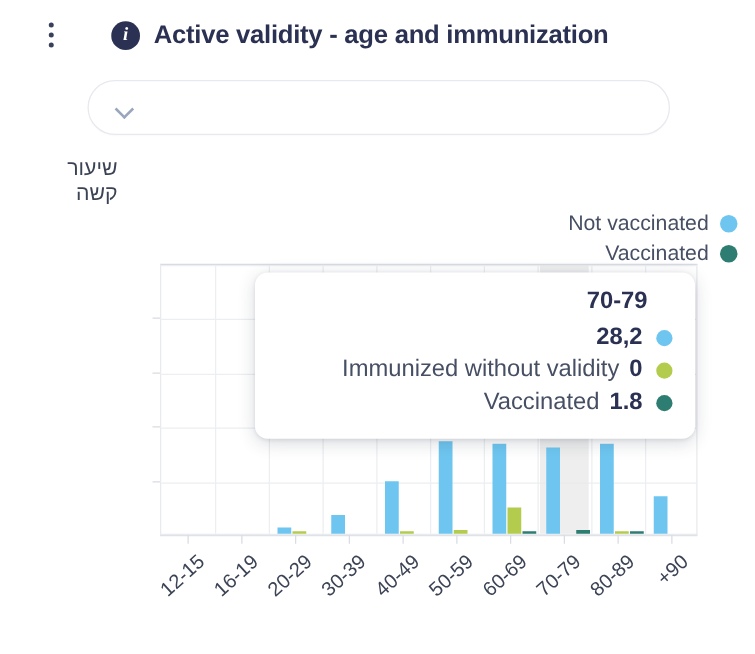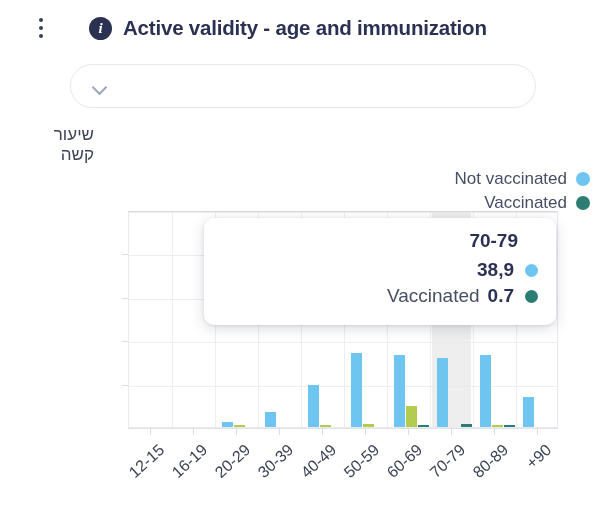--- a/index.html
+++ b/index.html
@@ -229,22 +229,27 @@
     <div class="xtick" style="left: 493.5px;"></div>
     <div class="x-label" style="left: 499.5px; transform: translateX(-100%) rotate(-42deg); transform-origin: right top;">80-89</div>
     <div class="xtick" style="left: 536.5px;"></div>
     <div class="x-label" style="left: 542.5px; transform: translateX(-100%) rotate(-42deg); transform-origin: right top;">+90</div>
   </div>
 
 <div class="tooltip">
   <div class="tt-head">70-79</div>
   <div id="tt-rows">
       <div class="tt-row">
-        <span class="tt-val">38,9</span>
+        <span class="tt-val">28,2</span>
         <span class="tt-dot" style="background: rgb(110, 198, 240);"></span>
       </div>
       <div class="tt-row">
+        <span class="tt-name">Immunized without validity</span>
+        <span class="tt-val">0</span>
+        <span class="tt-dot" style="background: rgb(180, 204, 78);"></span>
+      </div>
+      <div class="tt-row">
         <span class="tt-name">Vaccinated</span>
-        <span class="tt-val">0.7</span>
+        <span class="tt-val">1.8</span>
         <span class="tt-dot" style="background: rgb(46, 125, 115);"></span>
       </div>
     </div>
 </div>
 
 </body></html>

